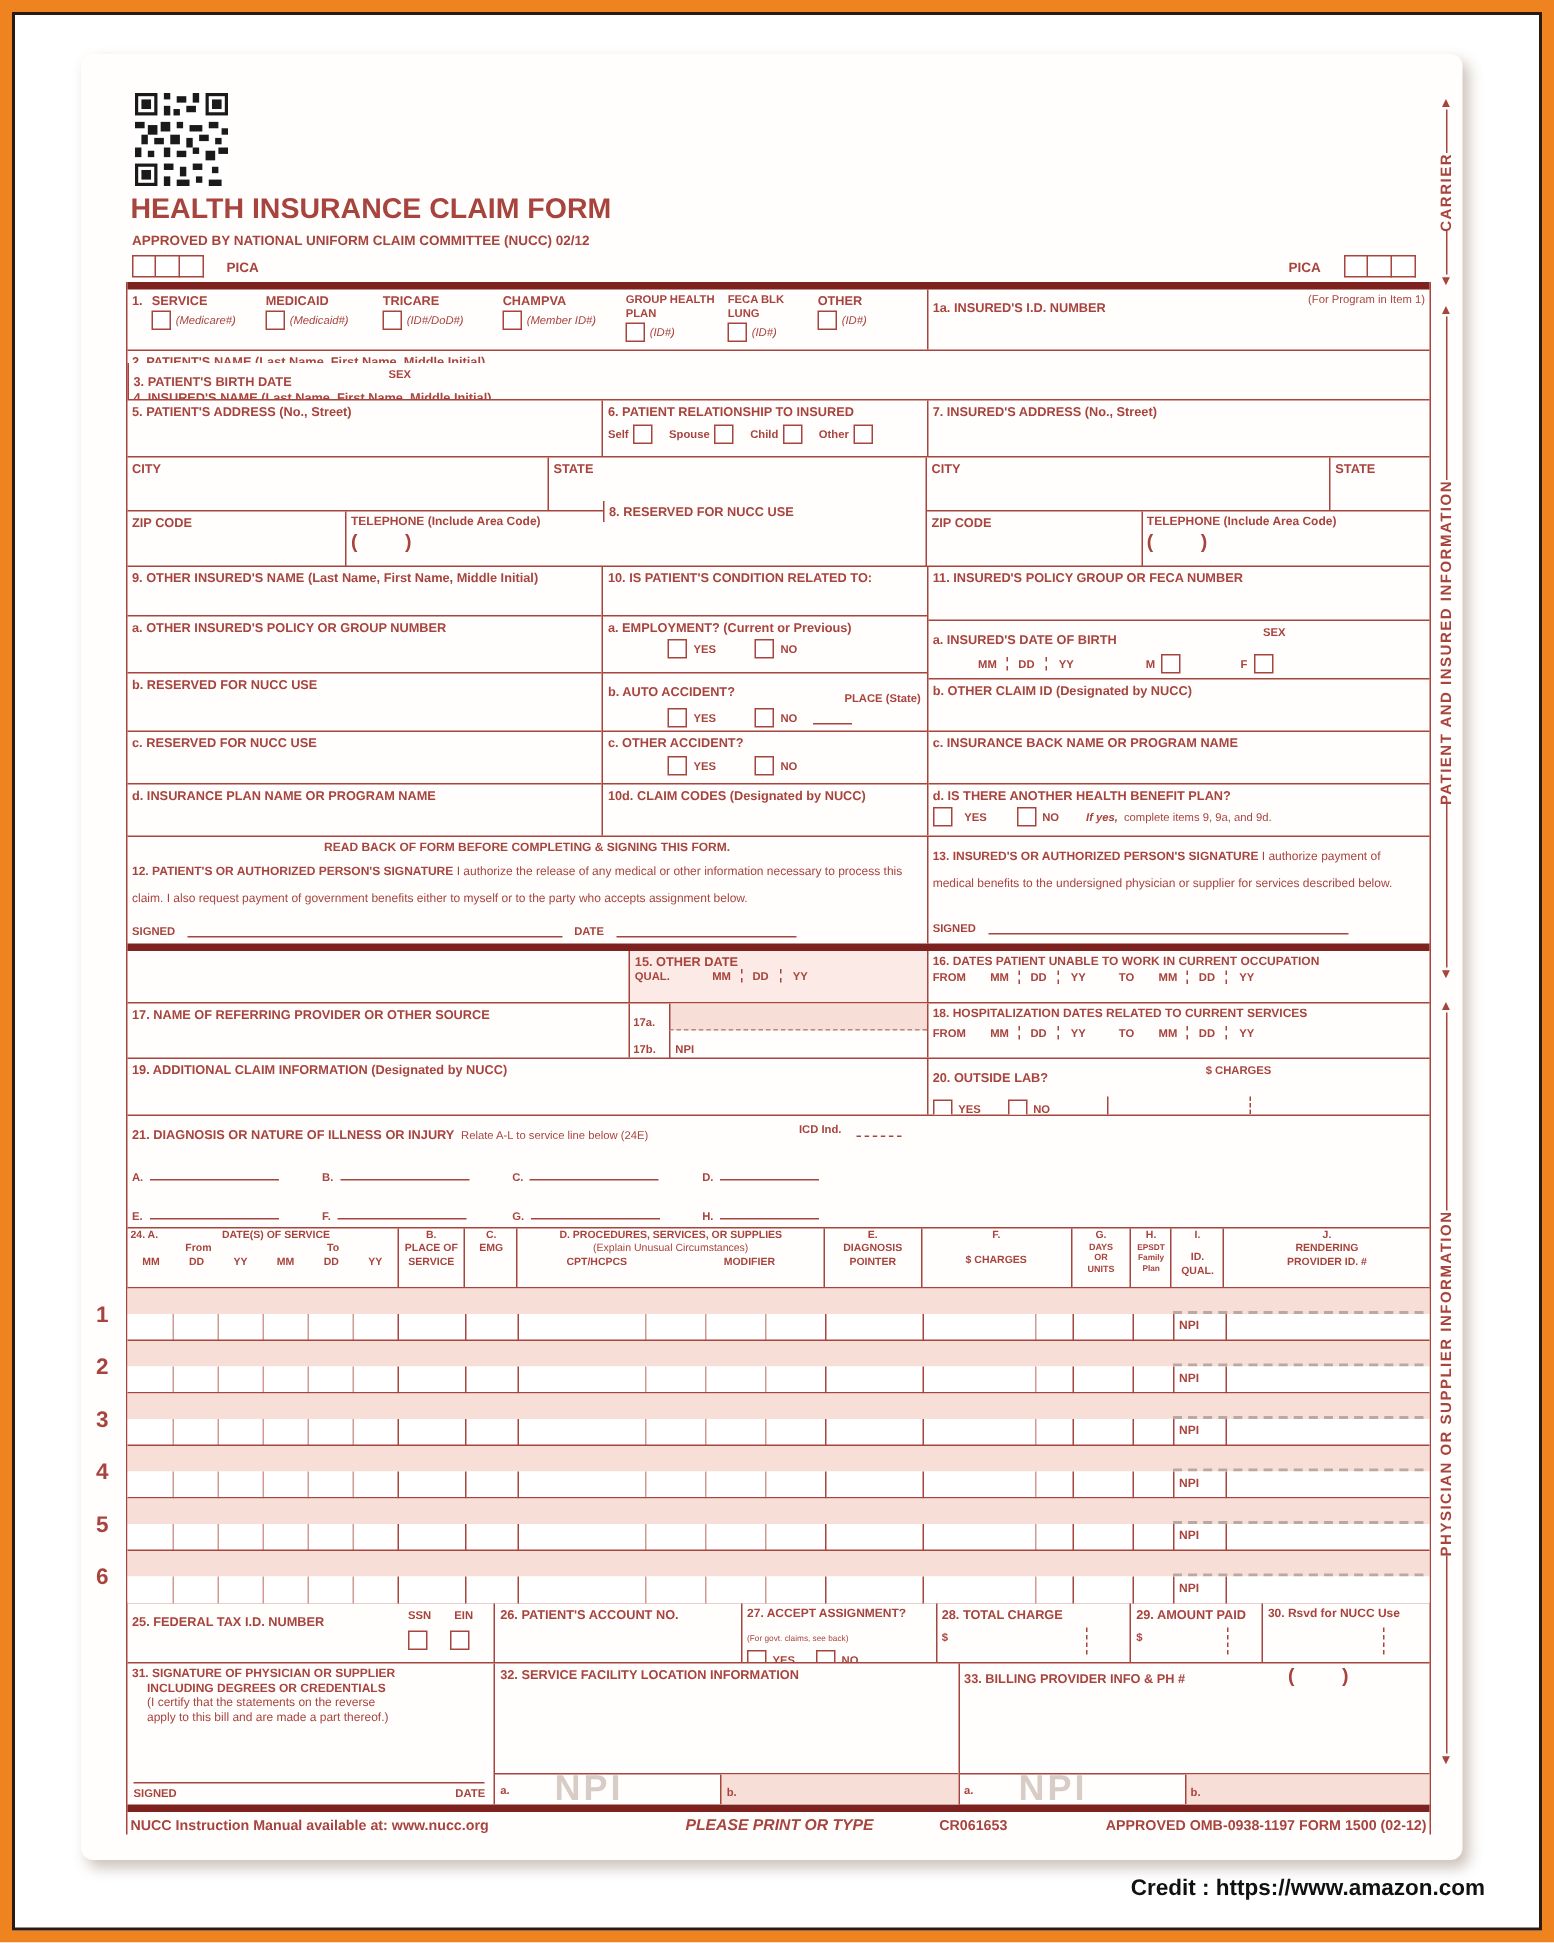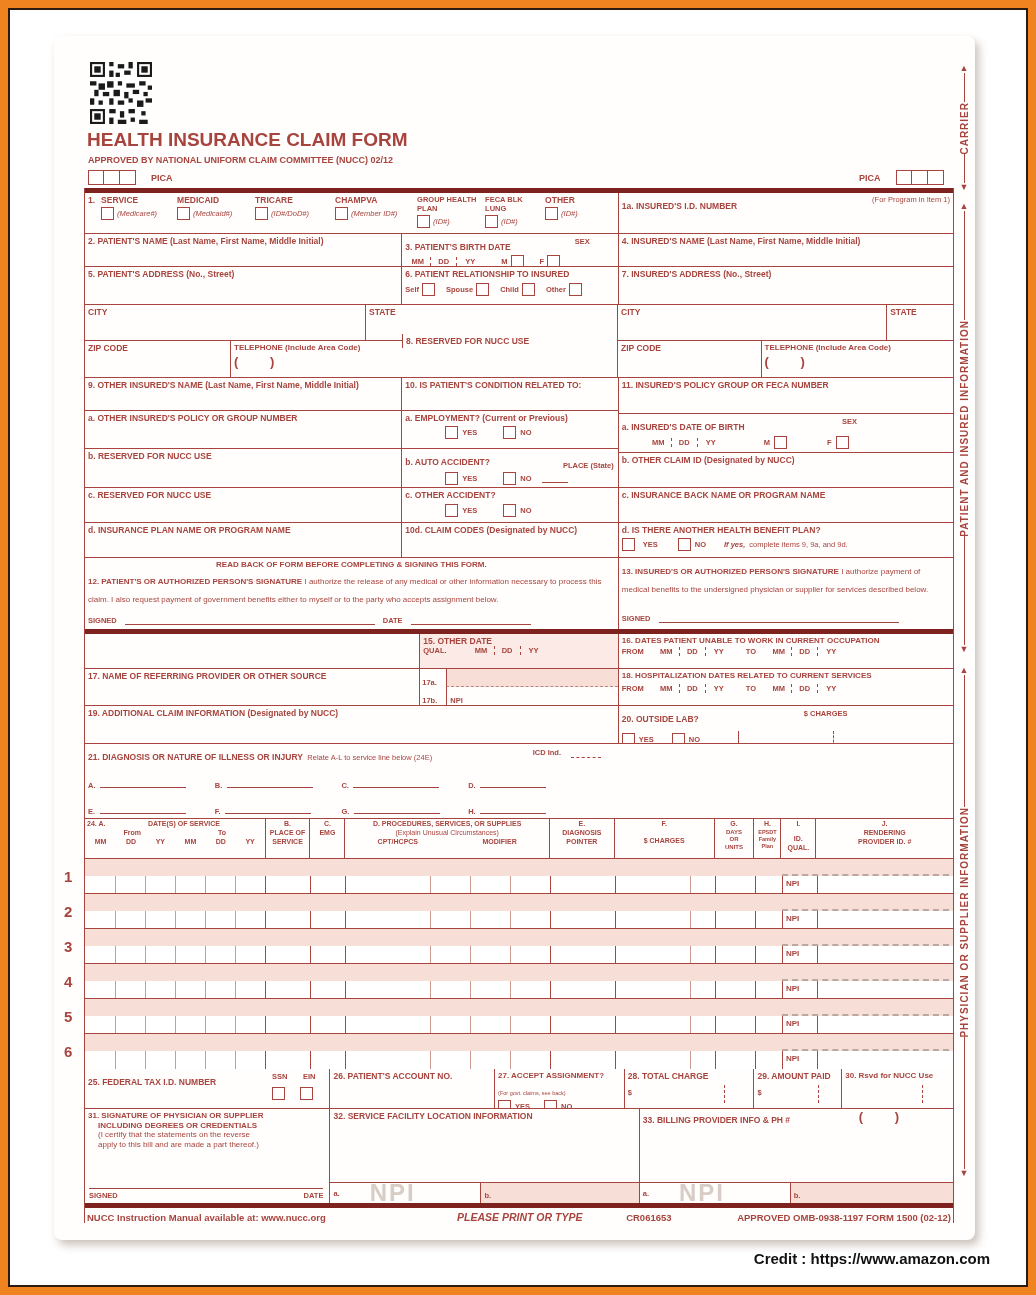--- a/index.html
+++ b/index.html
@@ -241,21 +241,21 @@
               <i class="it">(ID#)</i>
             </span>
         </div>
       </div>
       <div class="c" style="width:336px;">
         <span class="lb" style="display:inline;">1a. INSURED'S I.D. NUMBER</span>
         <span class="sm" style="float:right;font-weight:normal;">(For Program in Item 1)</span>
       </div>
     </div>
 
-    <div class="r" style="height:33px;">
+    <div class="r" style="height:33px;flex-direction:column;">
       <div class="c" style="width:317px;">
         <span class="lb">2. PATIENT'S NAME (Last Name, First Name, Middle Initial)</span>
       </div>
       <div class="c" style="width:217px;">
         <span class="lb" style="display:inline;">3. PATIENT'S BIRTH DATE</span>
         <span class="sm" style="position:absolute;right:28px;top:3px;">SEX</span>
         <div style="display:flex;align-items:center;margin-top:1px;">
           <span class="dt">
               <b>MM</b>
               <b>DD</b>

